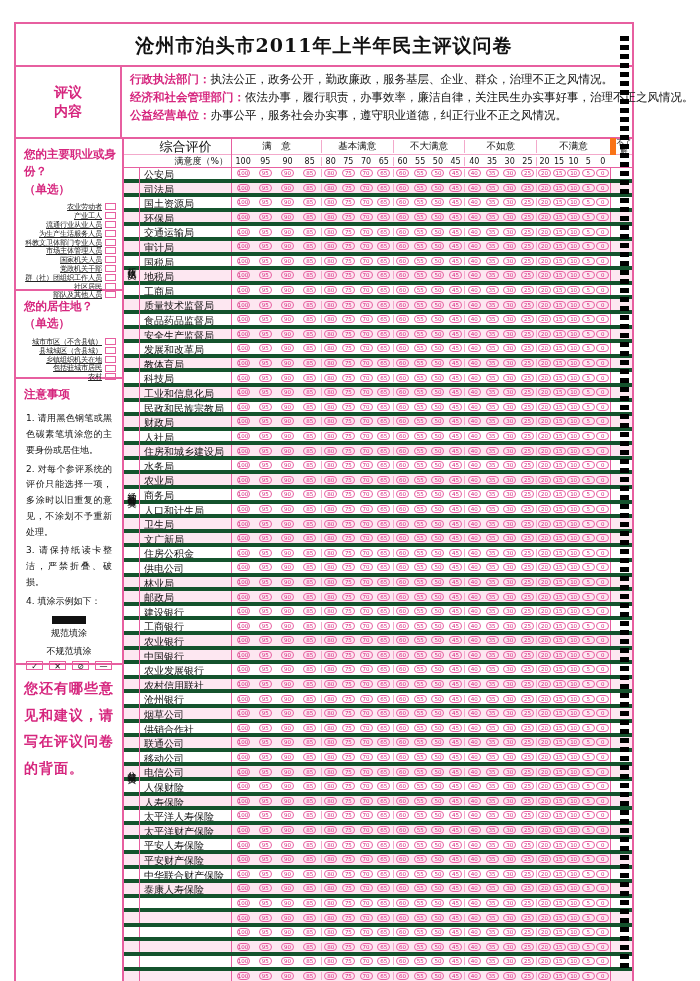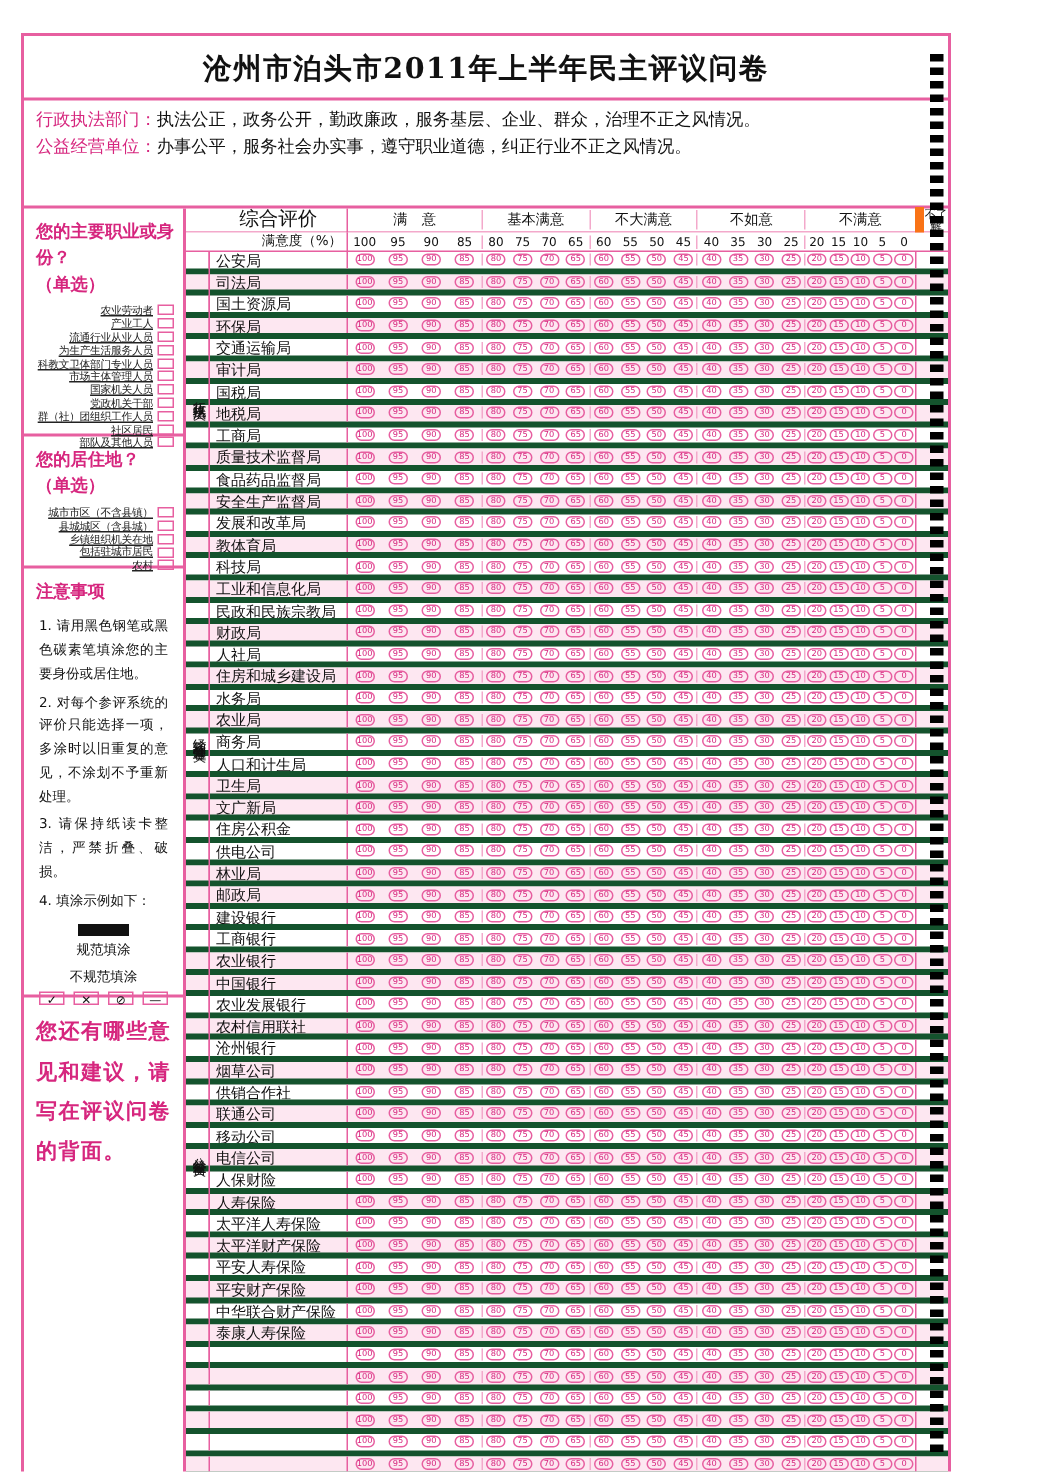--- a/index.html
+++ b/index.html
@@ -54,21 +54,21 @@
   }
   .hdr-label {
     width: 106px; flex: 0 0 106px;
     border-right: 2px solid #e75fa0;
     display:flex; align-items:center; justify-content:center;
     color: #d6267e; font-weight: bold; font-size: 14px;
     line-height: 1.35; text-align:center;
   }
   .hdr-body { flex: 1 1 auto; padding: 4px 6px 2px 8px; }
   .hdr-line { font-size: 11.5px; color:#111; line-height: 1.55; white-space: nowrap; }
-  .hdr-line b { color:#d6267e; font-weight: normal; }
+  .hdr-line b { color:#d6267e; font-weight: bold; }
 
   
   .panel { border-bottom: 2px solid #e75fa0; padding: 4px 4px 6px 4px; }
   .panel-title {
     color: #d6267e; font-size: 11.5px; font-weight: bold;
     line-height: 1.5; padding: 3px 2px 4px 4px;
   }
   .opt-row {
     display:flex; align-items:center; justify-content:flex-end;
     font-size: 7.2px; color:#222; line-height: 1; margin: 1.6px 0;
@@ -158,23 +158,32 @@
   }
 </style>
 </head>
 <body>
 
 <div class="page">
 
   <div class="title">沧州市泊头市2011年上半年民主评议问卷</div>
 
   <div class="hdr">
+    <div class="hdr-label">
+      <div>
+        <div>评议</div>
+        <div>内容</div>
+      </div>
+    </div>
     <div class="hdr-body">
       <div class="hdr-line">
         <b>行政执法部门：</b><span>执法公正，政务公开，勤政廉政，服务基层、企业、群众，治理不正之风情况。</span>
+      </div>
+      <div class="hdr-line">
+        <b>经济和社会管理部门：</b><span>依法办事，履行职责，办事效率，廉洁自律，关注民生办实事好事，治理不正之风情况。</span>
       </div>
       <div class="hdr-line">
         <b>公益经营单位：</b><span>办事公平，服务社会办实事，遵守职业道德，纠正行业不正之风情况。</span>
       </div>
     </div>
   </div>
 
   <div class="body-wrap">
 
     <div class="leftcol">

